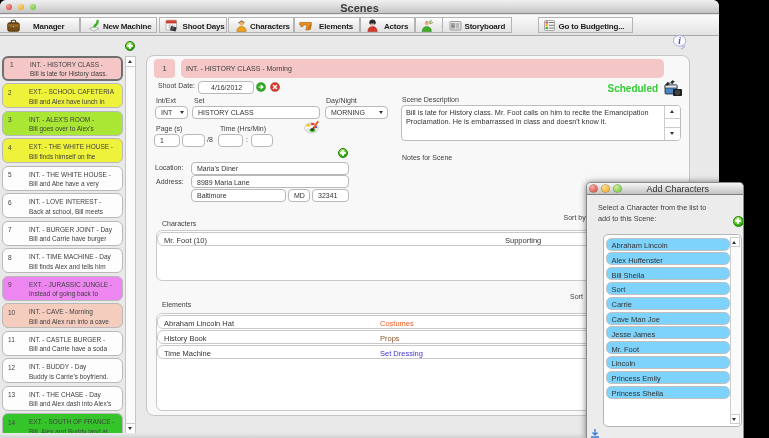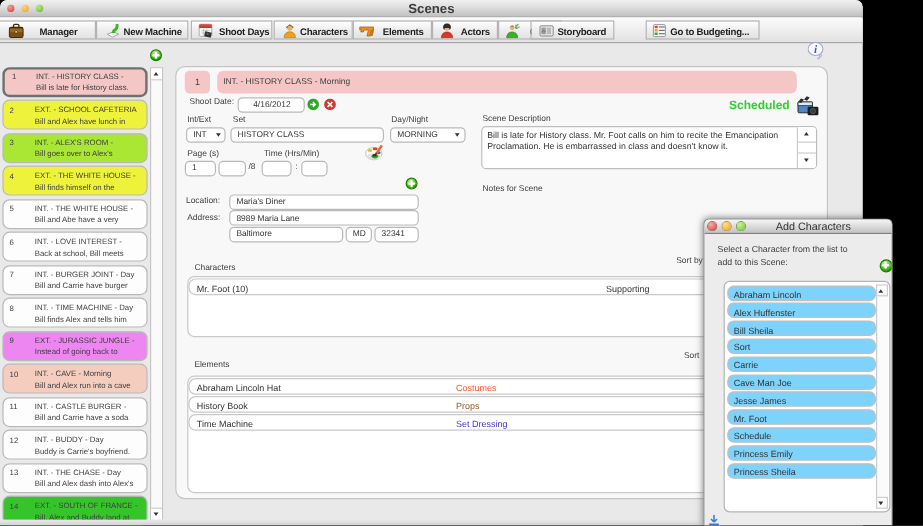--- a/index.html
+++ b/index.html
@@ -409,21 +409,21 @@
 <div class="ditem" style="top:76.5px;">
           <span>Cave Man Joe</span>
         </div>
 <div class="ditem" style="top:91.30000000000001px;">
           <span>Jesse James</span>
         </div>
 <div class="ditem" style="top:106.10000000000001px;">
           <span>Mr. Foot</span>
         </div>
 <div class="ditem" style="top:120.9px;">
-          <span>Schedule</span>
+          <span>Lincoln</span>
         </div>
 <div class="ditem" style="top:135.70000000000002px;">
           <span>Princess Emily</span>
         </div>
 <div class="ditem" style="top:150.5px;">
           <span>Princess Sheila</span>
         </div>
 <div style="position:absolute;right:1px;top:2px;bottom:2px;width:10px;background:#fbfbfb;border-left:1px solid #ccc;"></div>
 <div style="position:absolute;right:1px;top:2px;width:10px;height:10px;background:#fff;border:1px solid #ccc;">
           <div class="tu" style="left:1.5px;top:2.5px;"></div>

